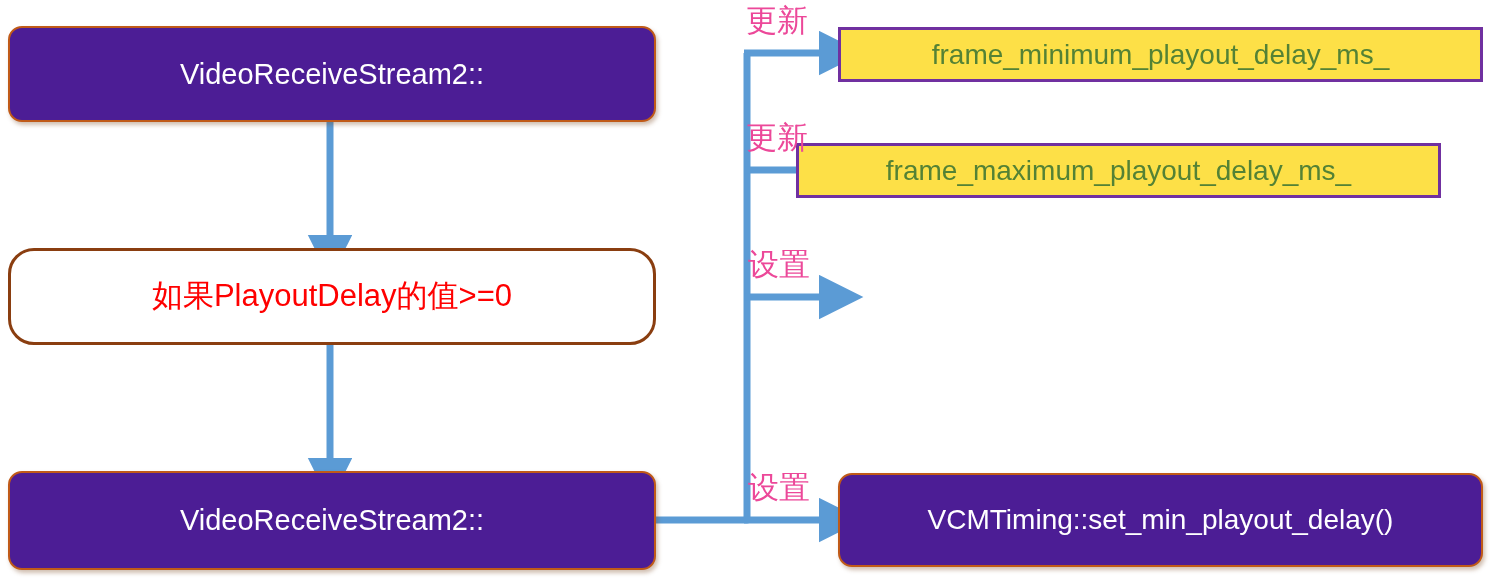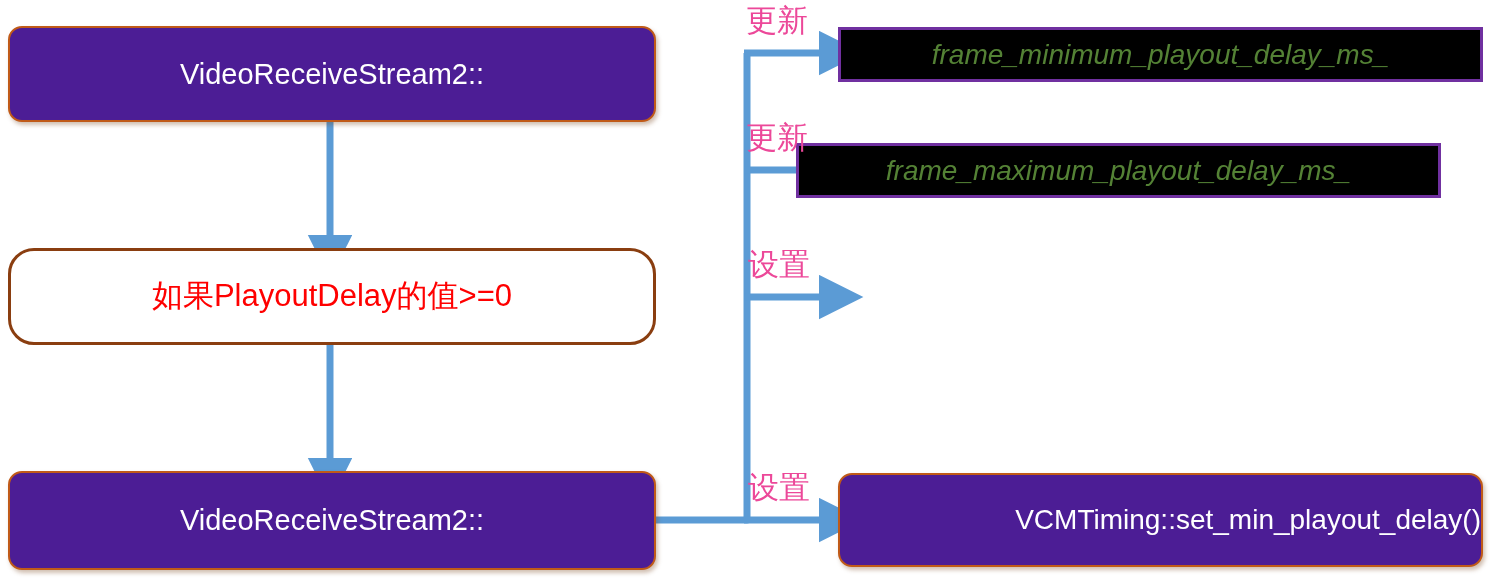--- a/index.html
+++ b/index.html
@@ -42,25 +42,24 @@
     color: #ffffff;
     box-shadow: 2px 3px 4px rgba(120, 70, 30, 0.35);
   }
   .node-outline-brown {
     background: #ffffff;
     border: 3px solid #8A3E10;
     border-radius: 26px;
     color: #FF0000;
   }
   .node-outline-purple {
-    background: #000000;
+    background: #fde047;
     border: 3px solid #7030A0;
     border-radius: 0px;
     color: #548235;
-    font-style: italic;
   }
   .f-lg  { font-size: 29px; }
   .f-md  { font-size: 28px; }
   .f-cn  { font-size: 31px; }
   .edge-label {
     position: absolute;
     color: #ec4899;
     font-size: 31px;
     line-height: 1;
     letter-spacing: 0px;
@@ -113,21 +112,21 @@
 
   <div class="node node-outline-purple f-md" style="left:838px; top:27px; width:645px; height:55px;">
     <div>frame_minimum_playout_delay_ms_</div>
   </div>
 
   <div class="node node-outline-purple f-md" style="left:796px; top:143px; width:645px; height:55px;">
     <div>frame_maximum_playout_delay_ms_</div>
   </div>
 
 
-  <div class="node node-orange f-md" style="left:838px; top:473px; width:645px; height:94px;justify-content:flex-end;">
+  <div class="node node-orange f-md" style="left:838px; top:473px; width:645px; height:94px;">
     <div>VCMTiming::set_min_playout_delay()</div>
   </div>
 
   <div class="edge-label" style="left:746px; top:5px;">更新</div>
 
   <div class="edge-label" style="left:746px; top:122px;">更新</div>
 
   <div class="edge-label" style="left:748px; top:249px;">设置</div>
 
   <div class="edge-label" style="left:748px; top:472px;">设置</div>

